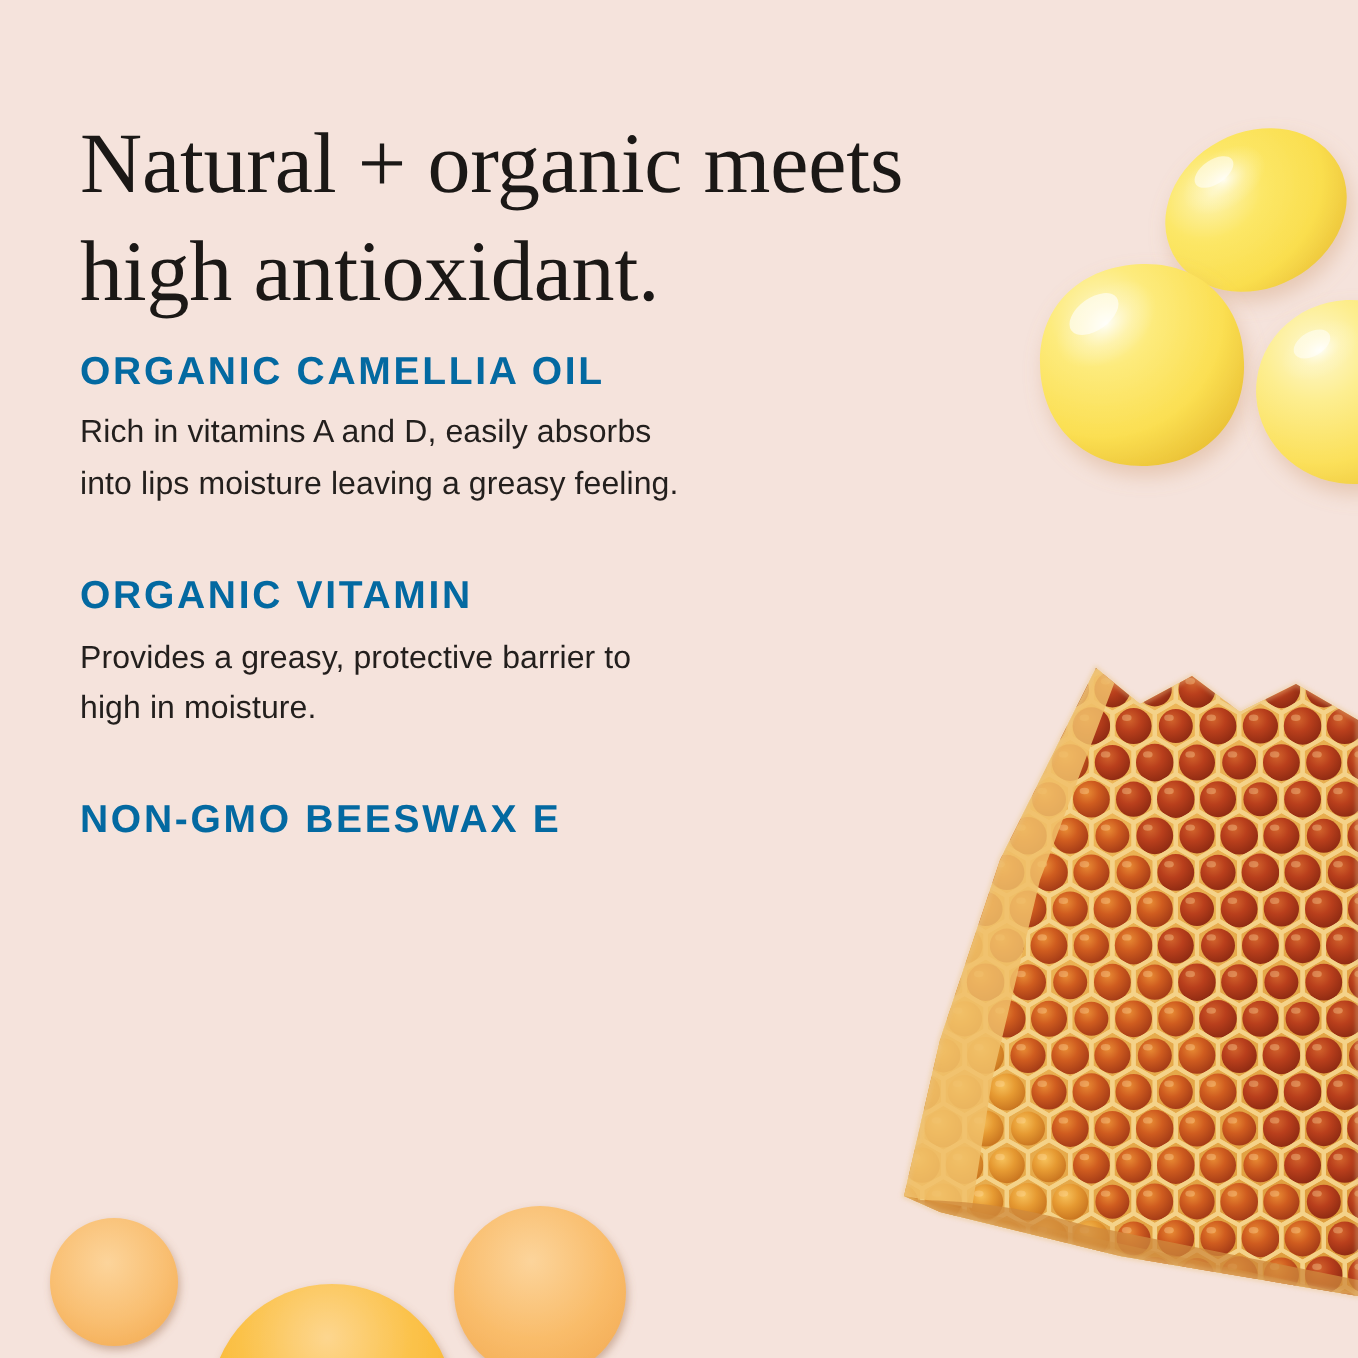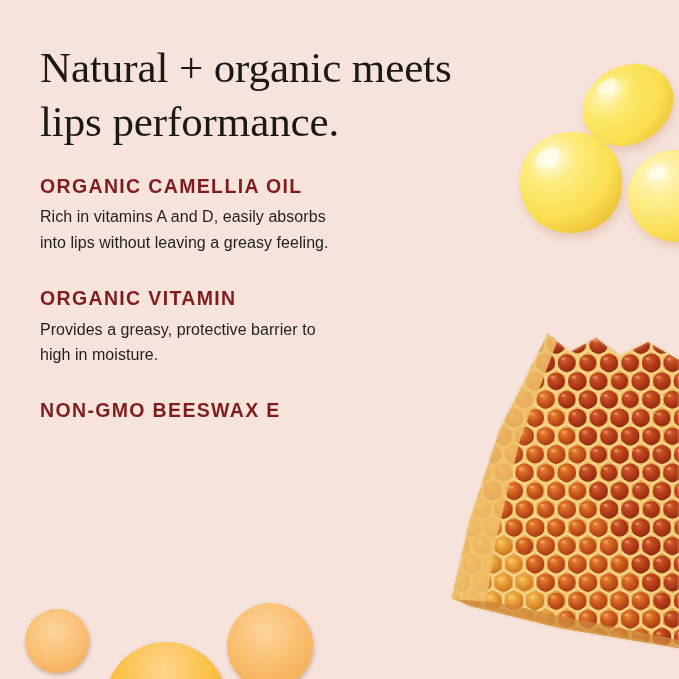--- a/index.html
+++ b/index.html
@@ -32,21 +32,21 @@
     z-index: 5;
     left: 0;
     top: 0;
     width: 679px;
     height: 679px;
   }
 
   .headline {
     position: absolute;
     left: 40px;
-    top: 41px;
+    top: 56px;
     width: 470px;
     margin: 0;
     font-family: "Liberation Serif", "DejaVu Serif", serif;
     font-weight: 400;
     font-size: 43px;
     line-height: 1.26;
     letter-spacing: -0.1px;
     color: #1b1816;
   }
 
@@ -58,21 +58,21 @@
   }
   .block { margin-bottom: 30px; }
   .block:last-child { margin-bottom: 0; }
 
   .block-title {
     margin: 0 0 5px 0;
     font-family: "Liberation Sans", sans-serif;
     font-weight: 700;
     font-size: 19.5px;
     letter-spacing: 1.35px;
-    color: #7f1d1d;
+    color: #0369a1;
     line-height: 1.3;
   }
   .block-body {
     margin: 0;
     font-family: "Liberation Sans", sans-serif;
     font-weight: 400;
     font-size: 16px;
     line-height: 1.62;
     letter-spacing: 0.05px;
     color: #231f1d;
@@ -940,30 +940,30 @@
       <g filter="url(#circleShade)">
         <circle cx="166" cy="703" r="61" fill="url(#botB)"></circle>
       </g>
     </g>
   </svg>
 
   <div class="content">
 
     <h1 class="headline">
       <span>Natural + organic meets</span><br>
-      <span>lips performance.</span>
+      <span>high antioxidant.</span>
     </h1>
 
     <div class="blocks">
 
       <div class="block">
         <p class="block-title">ORGANIC CAMELLIA OIL</p>
         <p class="block-body">
           <span>Rich in vitamins A and D, easily absorbs</span>
-          <span>into lips without leaving a greasy feeling.</span>
+          <span>into lips moisture leaving a greasy feeling.</span>
         </p>
       </div>
 
       <div class="block">
         <p class="block-title">ORGANIC VITAMIN</p>
         <p class="block-body">
           <span>Provides a greasy, protective barrier to</span>
           <span>high in moisture.</span>
         </p>
       </div>

